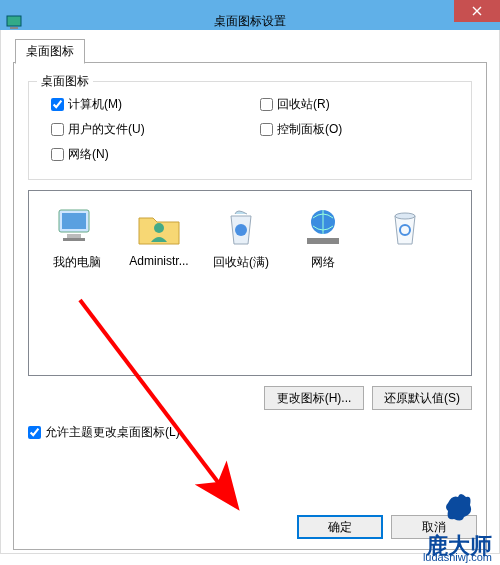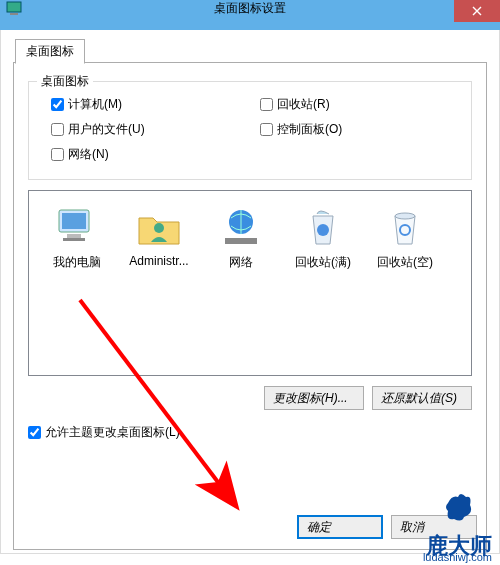--- a/index.html
+++ b/index.html
@@ -1,19 +1,19 @@
 <!DOCTYPE html>
 <html><head>
 <meta charset="utf-8">
 <style>
 * { box-sizing: border-box; font-family: "Microsoft YaHei", SimSun, Tahoma, sans-serif; font-size: 12px; }
 body { margin: 0; background: #fff; width: 500px; height: 565px; position: relative; overflow: hidden; }
 
 
-.titlebar { height: 30px; background: #60b0e8; display: flex; align-items: flex-start; padding-left: 6px; position: relative; }
+.titlebar { height: 30px; background: #60b0e8; display: flex; align-items: flex-end; padding-left: 6px; position: relative; }
 .titlebar .sysicon { width: 16px; height: 16px; margin-right: 4px; display: inline-block; }
 .titlebar .title { position: absolute; left: 50%; transform: translateX(-50%); color: #000; }
 .close-btn { position: absolute; right: 0; top: 0; width: 46px; height: 22px; background: #c75050; color: #fff; display: flex; align-items: center; justify-content: center; font-size: 14px; }
 .close-btn svg { width: 10px; height: 10px; }
 
 
 .dialog { background: #fff; height: 524px; border: 1px solid #dcdcdc; border-top: none; padding: 8px 12px 12px 12px; position: relative; }
 
 
 .tabstrip { height: 24px; margin-left: 2px; }
@@ -30,21 +30,21 @@
 
 
 .iconbox { border: 1px solid #828790; height: 186px; margin-top: 10px; padding: 9px; overflow: hidden; }
 .iconrow { display: flex; gap: 4px; }
 .iconitem { width: 78px; text-align: center; }
 .iconitem .ic { width: 48px; height: 48px; margin: 4px auto 2px auto; display: flex; align-items: center; justify-content: center; }
 .iconitem .lbl { white-space: nowrap; overflow: hidden; text-overflow: ellipsis; }
 
 
 .btnrow { display: flex; justify-content: flex-end; gap: 8px; margin-top: 10px; }
-.btn { min-width: 100px; height: 24px; border: 1px solid #acacac; background: #eee; display: flex; align-items: center; justify-content: flex-start; padding: 0 8px; font-style: italic; }
+.btn { min-width: 100px; height: 24px; border: 1px solid #acacac; background: #eee; display: flex; align-items: center; justify-content: center; padding: 0 8px; }
 
 .allow-row { margin-top: 14px; display: flex; align-items: center; }
 .allow-row input { margin: 0 4px 0 0; }
 
 .footer-btns { position: absolute; bottom: 14px; right: 22px; display: flex; gap: 8px; }
 .footer-btns .btn { min-width: 86px; }
 .footer-btns .btn.primary { border: 2px solid #0078d7; }
 
 
 .arrow { position: absolute; left: 70px; top: 290px; width: 190px; height: 230px; pointer-events: none; }
@@ -135,46 +135,45 @@
                 <path d="M4 14 h14 l4 4 h22 v22 h-40 z" fill="#f7d774" stroke="#caa23a"></path>
                 <circle cx="24" cy="24" r="5" fill="#4a8"></circle>
                 <path d="M16 38 q8 -10 16 0" fill="#4a8"></path>
               </svg>
           </div>
           <div class="lbl">Administr...</div>
         </div>
         <div class="iconitem">
           <div class="ic">
             <svg viewBox="0 0 48 48">
+                <path d="M14 12 h20 l-3 28 h-14 z" fill="#e8f0f8" stroke="#9ab"></path>
+                <path d="M18 10 q2 -6 12 0" fill="#bde" stroke="#9ab"></path>
+                <circle cx="24" cy="26" r="6" fill="#4a90e2"></circle>
+              </svg>
+          </div>
+          <div class="lbl">回收站(满)</div>
+        </div>
+        <div class="iconitem">
+          <div class="ic">
+            <svg viewBox="0 0 48 48">
                 <circle cx="24" cy="18" r="12" fill="#3a8de0"></circle>
                 <path d="M14 14 q10 -8 20 0 M14 22 q10 8 20 0 M24 6 v24" stroke="#9fd" fill="none"></path>
                 <rect x="8" y="34" width="32" height="6" fill="#888"></rect>
               </svg>
           </div>
           <div class="lbl">网络</div>
         </div>
         <div class="iconitem">
           <div class="ic">
             <svg viewBox="0 0 48 48">
-                <path d="M14 12 h20 l-3 28 h-14 z" fill="#e8f0f8" stroke="#9ab"></path>
-                <path d="M18 10 q2 -6 12 0" fill="#bde" stroke="#9ab"></path>
-                <circle cx="24" cy="26" r="6" fill="#4a90e2"></circle>
-              </svg>
-          </div>
-          <div class="lbl">回收站(满)</div>
-        </div>
-        <div class="iconitem">
-          <div class="ic">
-            <svg viewBox="0 0 48 48">
                 <path d="M14 12 h20 l-3 28 h-14 z" fill="#f4f8fc" stroke="#9ab"></path>
                 <ellipse cx="24" cy="12" rx="10" ry="3" fill="#dce8f4" stroke="#9ab"></ellipse>
                 <circle cx="24" cy="26" r="5" fill="none" stroke="#4a90e2" stroke-width="2"></circle>
               </svg>
           </div>
-          <div class="lbl">回收站(空)</div>
         </div>
       </div>
     </div>
 
     <div class="btnrow">
       <div class="btn">
         <span>更改图标(H)...</span>
       </div>
       <div class="btn">
         <span>还原默认值(S)</span>

